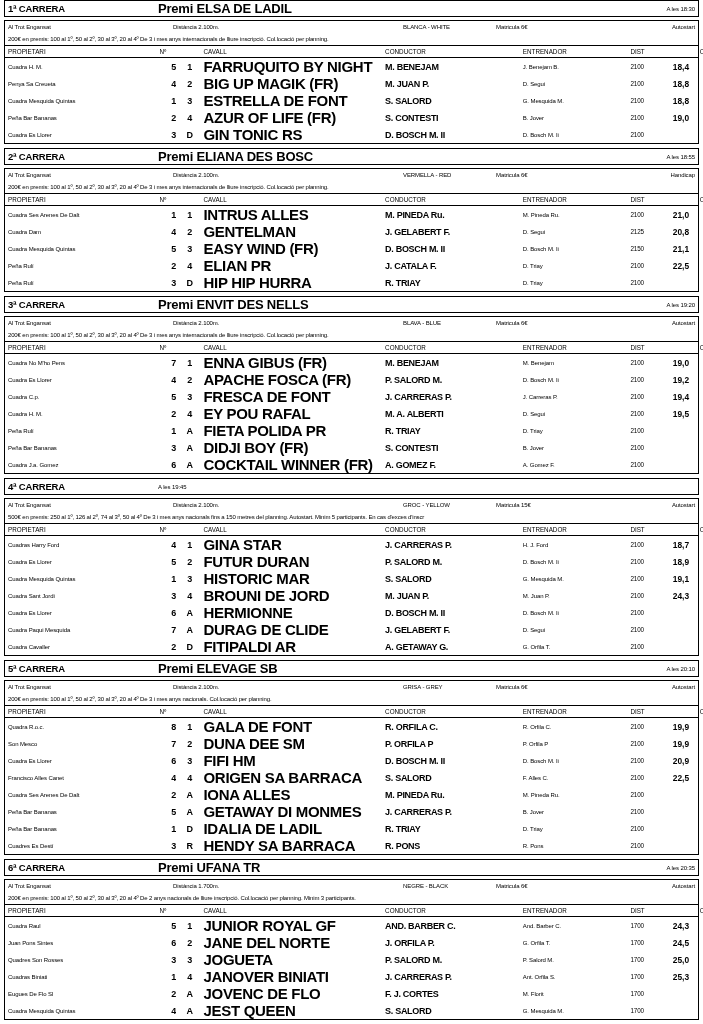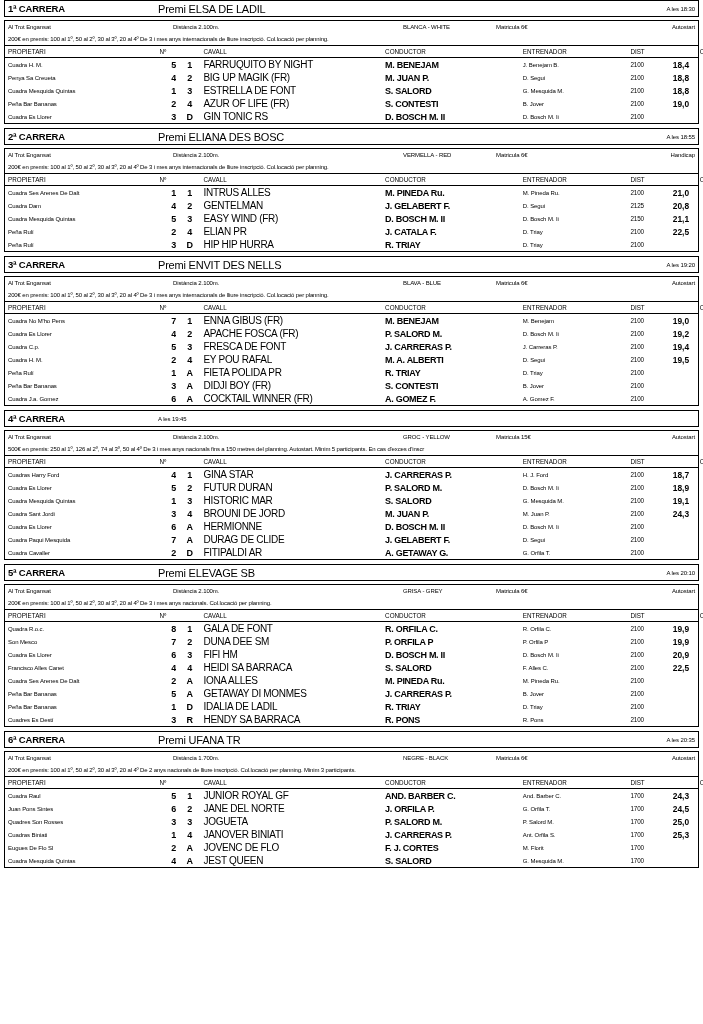--- a/index.html
+++ b/index.html
@@ -39,22 +39,22 @@
     position: relative;
   }
   .race-no {
     font-size: 9.5px;
     font-weight: bold;
     letter-spacing: -0.2px;
     width: 150px;
     white-space: nowrap;
   }
   .race-prize {
-    font-size: 11px;
-    font-weight: normal;
+    font-size: 13px;
+    font-weight: bold;
     letter-spacing: -0.2px;
     flex: 1;
     white-space: nowrap;
   }
   .race-time {
     font-size: 6px;
     text-align: right;
     white-space: nowrap;
     letter-spacing: -0.1px;
   }
@@ -128,21 +128,21 @@
   col.c-horse   { width: 157px; }
   col.c-driver  { width: 119px; }
   col.c-trainer { width: 93px; }
   col.c-dist    { width: 30px; }
   col.c-rec     { width: 30px; }
   col.c-origin  { width: 1px; }
 
   td.owner   { font-size: 6px; letter-spacing: -0.1px; }
   td.num     { font-size: 9px; font-weight: bold; text-align: right; padding-right: 2px; padding-left: 0; }
   td.pos     { font-size: 9px; font-weight: bold; text-align: center; padding-left: 0; }
-  td.horse   { font-size: 10px; font-weight: normal; letter-spacing: -0.3px; }
+  td.horse   { font-size: 15px; font-weight: bold; letter-spacing: -0.3px; }
   td.driver  { font-size: 9px; font-weight: bold; letter-spacing: -0.3px; }
   td.trainer { font-size: 6px; letter-spacing: -0.1px; }
   td.dist    { font-size: 6.3px; letter-spacing: -0.1px; }
   td.rec     { font-size: 8.4px; font-weight: bold; text-align: center; padding-right: 3px; padding-left: 0; }
   td.origin  { font-size: 6px; letter-spacing: -0.15px; padding-left: 4px; }
 
   th.h-num  { text-align: left; padding-left: 0; }
   th.h-rec  { padding-left: 0; }
 </style>
 </head>
@@ -663,21 +663,21 @@
               <td class="driver">D. BOSCH M. II</td>
               <td class="trainer">D. Bosch M. Ii</td>
               <td class="dist">2100</td>
               <td class="rec">20,9</td>
               <td class="origin">Vincennes Hm-Zimba Rydens (se)</td>
             </tr>
             <tr>
               <td class="owner">Francisco Alles Canet</td>
               <td class="num">4</td>
               <td class="pos">4</td>
-              <td class="horse">HEIDI SA BARRACA</td>
+              <td class="horse">ORIGEN SA BARRACA</td>
               <td class="driver">S. SALORD</td>
               <td class="trainer">F. Alles C.</td>
               <td class="dist">2100</td>
               <td class="rec">22,5</td>
               <td class="origin">Durango King (it)-Oraysa Pine</td>
             </tr>
             <tr>
               <td class="owner">Cuadra Ses Arenes De Dalt</td>
               <td class="num">2</td>
               <td class="pos">A</td>

